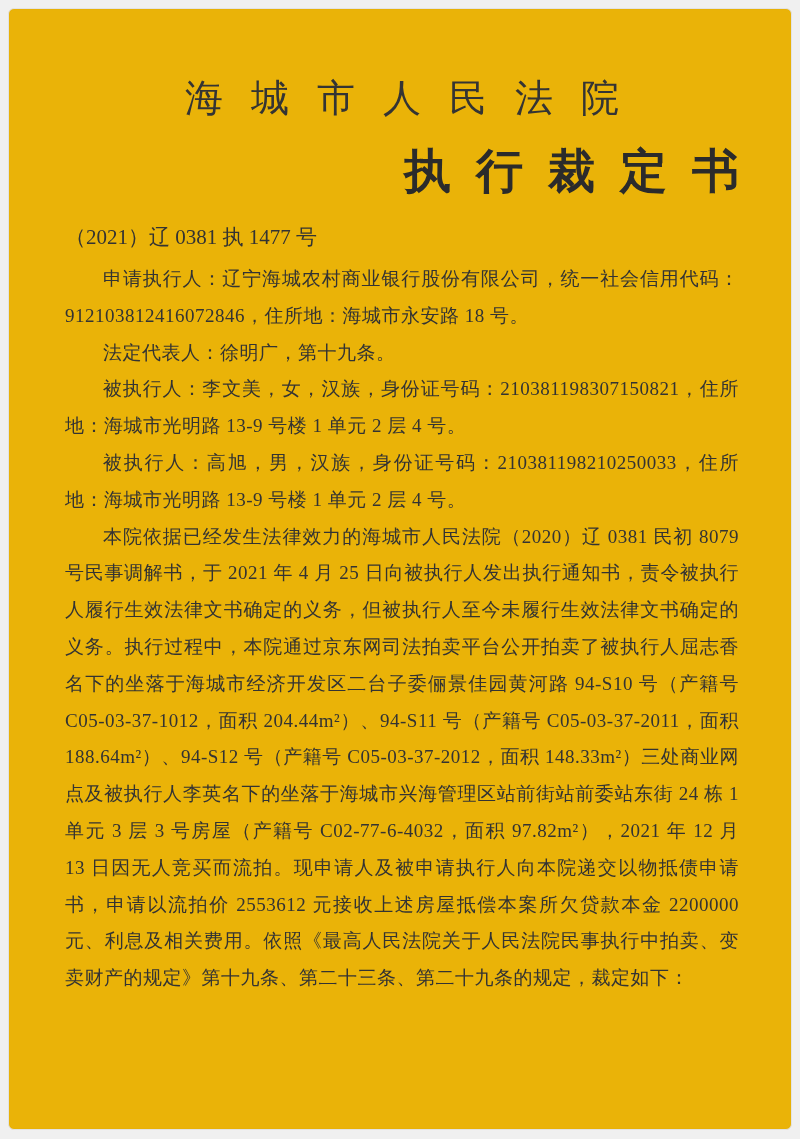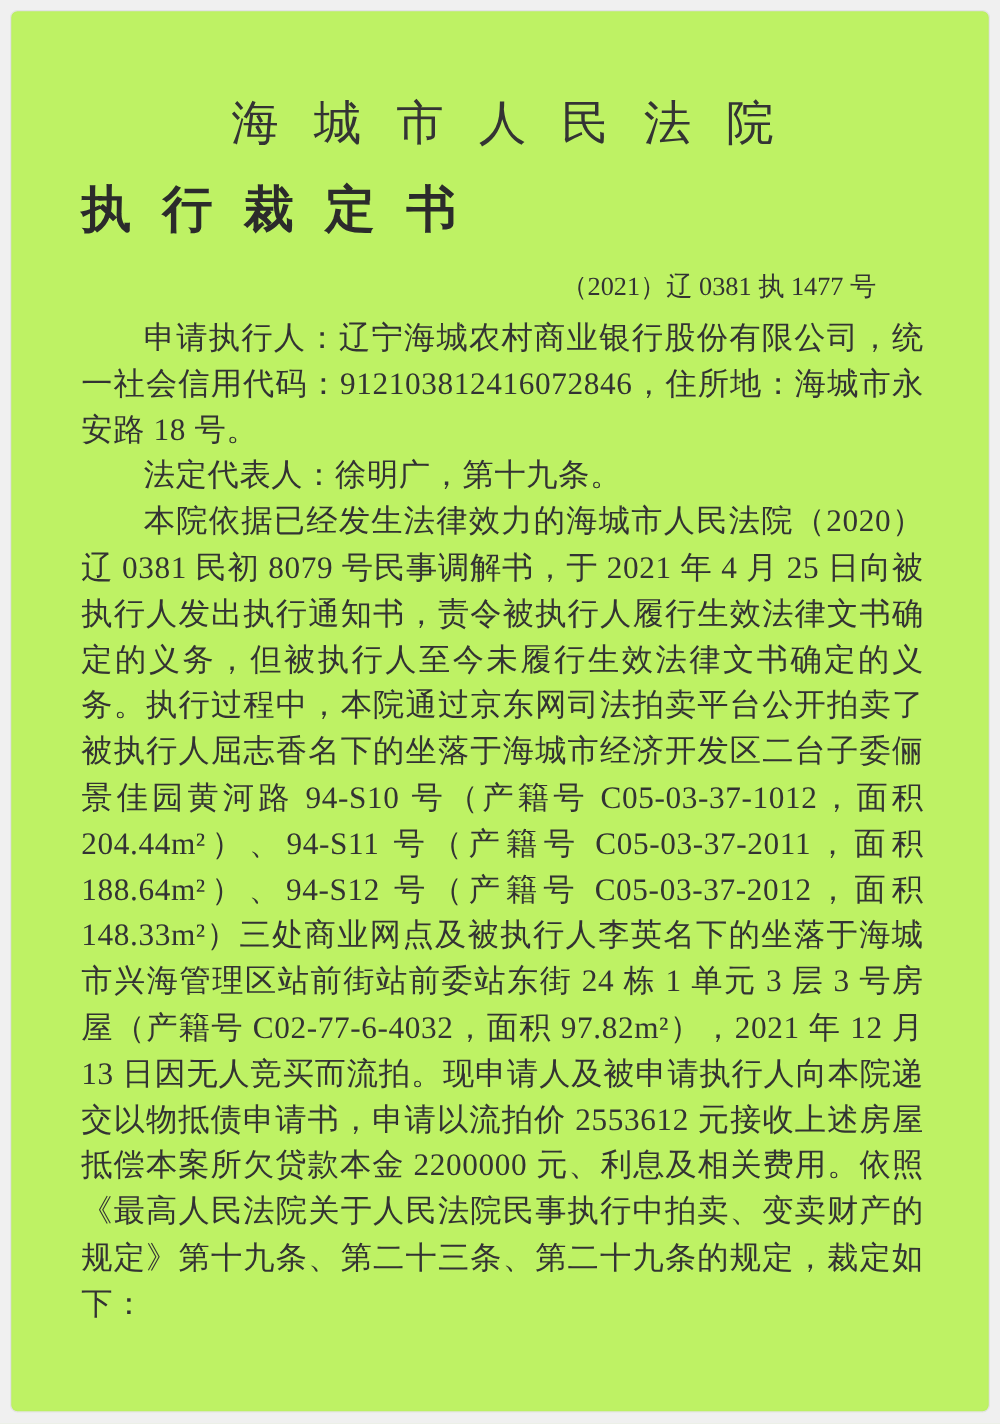--- a/index.html
+++ b/index.html
@@ -6,21 +6,21 @@
   html, body {
     width: 800px; height: 1139px;
     background: #f0f0f0;
     font-family: "Liberation Serif", "DejaVu Serif", serif;
     overflow: hidden;
   }
   .scan-page {
     position: absolute;
     left: 8px; top: 8px;
     width: 784px; height: 1122px;
-    background: #bef264;
+    background: #eab308;
     border: 1px solid #e3e3e3;
     border-radius: 6px;
     box-shadow: 0 0 2px rgba(0,0,0,0.04) inset;
     color: #2e2e2e;
   }
   .content {
     position: absolute;
     left: 0; top: 0; right: 0;
     padding: 0 52px 0 56px;
   }
@@ -29,40 +29,40 @@
     text-align: center;
     font-size: 38px;
     font-weight: 500;
     letter-spacing: 28px;
     margin-right: -28px; 
     color: #343434;
     white-space: nowrap;
   }
   .doc-title {
     margin-top: 16px;
-    text-align: left;
-    font-size: 40px;
+    text-align: right;
+    font-size: 47px;
     font-weight: 700;
     letter-spacing: 25px;
     margin-right: -25px;
     color: #2b2b2b;
     white-space: nowrap;
   }
   .case-number {
     margin-top: 20px;
-    text-align: right;
+    text-align: left;
     padding-right: 38px;
     font-size: 21px;
     color: #333;
   }
   .body-text {
     margin-top: 10px;
   }
   .para {
-    font-size: 25px;
+    font-size: 19px;
     line-height: 36.8px;
     text-align: justify;
     text-indent: 2em;
     color: #333;
     letter-spacing: 0.5px;
   }
 </style>
 </head>
 <body>
 
@@ -71,17 +71,19 @@
 
     <div class="court-name">海城市人民法院</div>
 
     <div class="doc-title">执行裁定书</div>
 
     <div class="case-number">（2021）辽 0381 执 1477 号</div>
 
     <div class="body-text">
       <p class="para">申请执行人：辽宁海城农村商业银行股份有限公司，统一社会信用代码：912103812416072846，住所地：海城市永安路 18 号。</p>
       <p class="para">法定代表人：徐明广，第十九条。</p>
+      <p class="para">被执行人：李文美，女，汉族，身份证号码：210381198307150821，住所地：海城市光明路 13-9 号楼 1 单元 2 层 4 号。</p>
+      <p class="para">被执行人：高旭，男，汉族，身份证号码：210381198210250033，住所地：海城市光明路 13-9 号楼 1 单元 2 层 4 号。</p>
       <p class="para">本院依据已经发生法律效力的海城市人民法院（2020）辽 0381 民初 8079 号民事调解书，于 2021 年 4 月 25 日向被执行人发出执行通知书，责令被执行人履行生效法律文书确定的义务，但被执行人至今未履行生效法律文书确定的义务。执行过程中，本院通过京东网司法拍卖平台公开拍卖了被执行人屈志香名下的坐落于海城市经济开发区二台子委俪景佳园黄河路 94-S10 号（产籍号 C05-03-37-1012，面积 204.44m²）、94-S11 号（产籍号 C05-03-37-2011，面积 188.64m²）、94-S12 号（产籍号 C05-03-37-2012，面积 148.33m²）三处商业网点及被执行人李英名下的坐落于海城市兴海管理区站前街站前委站东街 24 栋 1 单元 3 层 3 号房屋（产籍号 C02-77-6-4032，面积 97.82m²），2021 年 12 月 13 日因无人竞买而流拍。现申请人及被申请执行人向本院递交以物抵债申请书，申请以流拍价 2553612 元接收上述房屋抵偿本案所欠贷款本金 2200000 元、利息及相关费用。依照《最高人民法院关于人民法院民事执行中拍卖、变卖财产的规定》第十九条、第二十三条、第二十九条的规定，裁定如下：</p>
     </div>
 
   </div>
 </div>
 
 </body></html>

